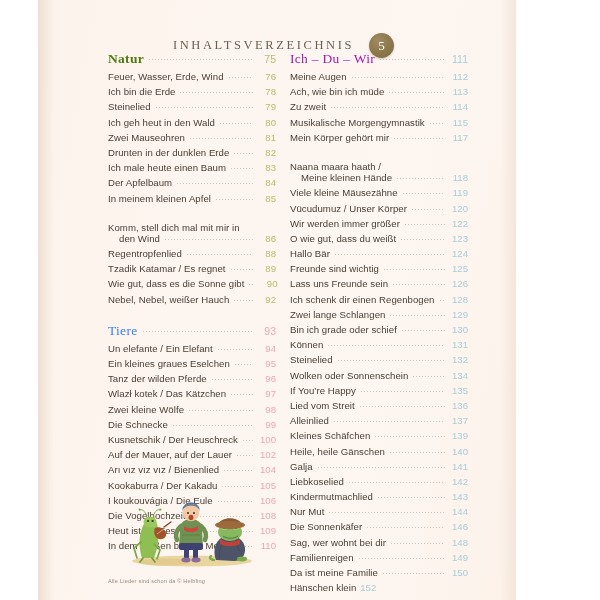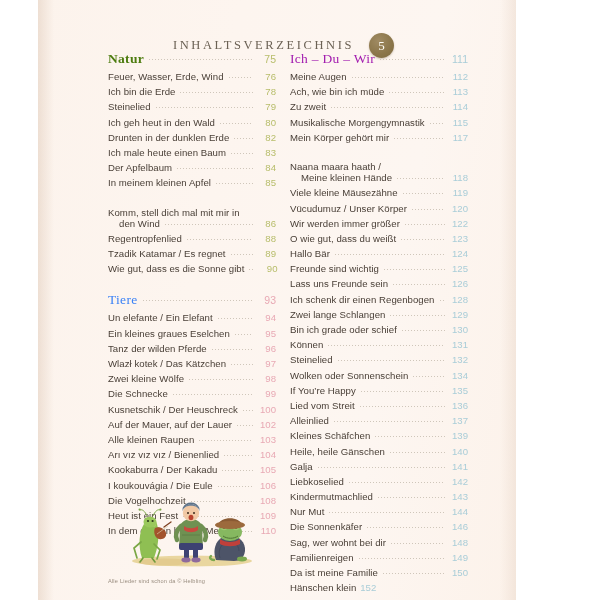--- a/index.html
+++ b/index.html
@@ -195,20 +195,25 @@
         <span class="entry-title">Steinelied</span>
         <span class="leader"></span>
         <span class="page-num">79</span>
       </div>
       <div class="entry">
         <span class="entry-title">Ich geh heut in den Wald</span>
         <span class="leader"></span>
         <span class="page-num">80</span>
       </div>
       <div class="entry">
+        <span class="entry-title">Zwei Mauseohren</span>
+        <span class="leader"></span>
+        <span class="page-num">81</span>
+      </div>
+      <div class="entry">
         <span class="entry-title">Drunten in der dunklen Erde</span>
         <span class="leader"></span>
         <span class="page-num">82</span>
       </div>
       <div class="entry">
         <span class="entry-title">Ich male heute einen Baum</span>
         <span class="leader"></span>
         <span class="page-num">83</span>
       </div>
       <div class="entry">
@@ -237,20 +242,25 @@
       </div>
       <div class="entry">
         <span class="entry-title">Tzadik Katamar / Es regnet</span>
         <span class="leader"></span>
         <span class="page-num">89</span>
       </div>
       <div class="entry">
         <span class="entry-title">Wie gut, dass es die Sonne gibt</span>
         <span class="leader"></span>
         <span class="page-num">90</span>
+      </div>
+      <div class="entry">
+        <span class="entry-title">Nebel, Nebel, weißer Hauch</span>
+        <span class="leader"></span>
+        <span class="page-num">92</span>
       </div>
     </div>
     <div class="section-gap"></div>
     <div class="theme-tiere">
       <div class="entry section">
         <span class="entry-title hd">Tiere</span>
         <span class="leader"></span>
         <span class="page-num">93</span>
       </div>
       <div class="entry">
@@ -285,25 +295,20 @@
       </div>
       <div class="entry">
         <span class="entry-title">Kusnetschik / Der Heuschreck</span>
         <span class="leader"></span>
         <span class="page-num">100</span>
       </div>
       <div class="entry">
         <span class="entry-title">Auf der Mauer, auf der Lauer</span>
         <span class="leader"></span>
         <span class="page-num">102</span>
-      </div>
-      <div class="entry">
-        <span class="entry-title">Alle kleinen Raupen</span>
-        <span class="leader"></span>
-        <span class="page-num">103</span>
       </div>
       <div class="entry">
         <span class="entry-title">Arı vız vız vız / Bienenlied</span>
         <span class="leader"></span>
         <span class="page-num">104</span>
       </div>
       <div class="entry">
         <span class="entry-title">Kookaburra / Der Kakadu</span>
         <span class="leader"></span>
         <span class="page-num">105</span>

